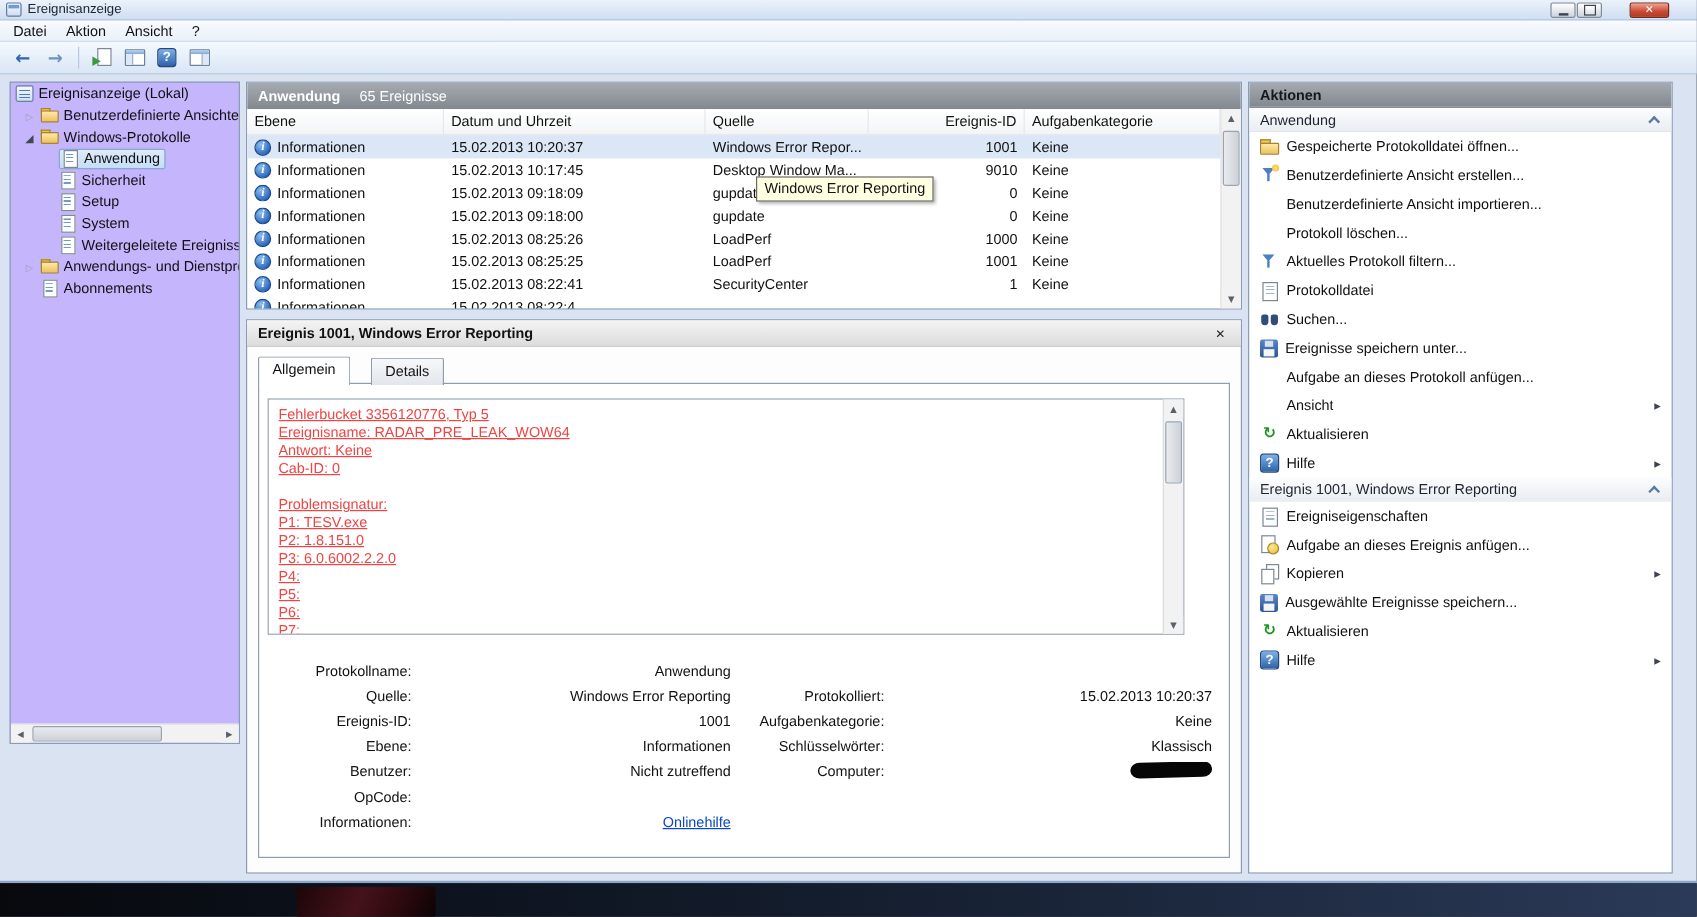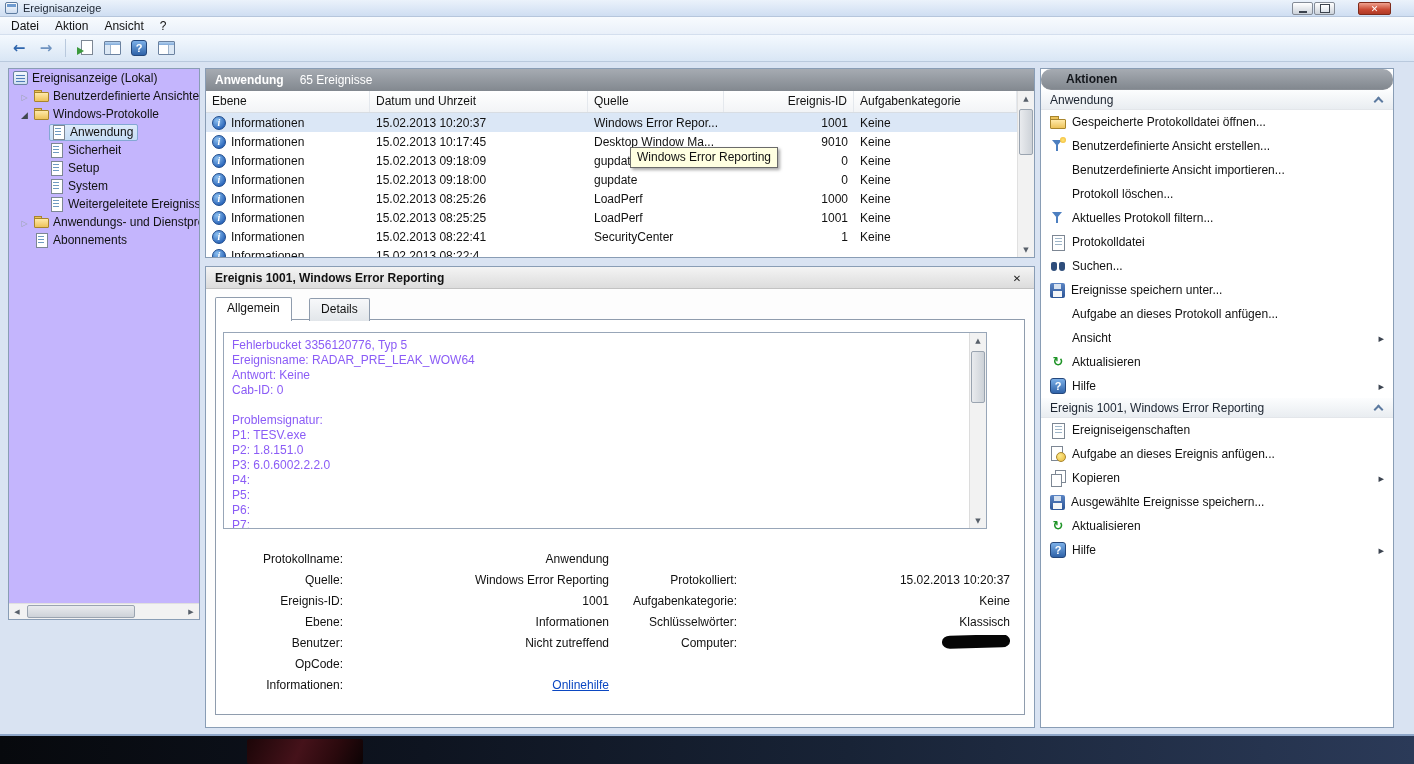--- a/index.html
+++ b/index.html
@@ -108,33 +108,33 @@
   
   .detail-panel { position:absolute; left:205px; top:266px; width:830px; height:462px; background:#fdfdfd; border:1px solid #899db5; }
   .detail-title { height:22px; background:linear-gradient(#f4f4f4,#dcdcdc); border-bottom:1px solid #c2c2c2; display:flex; align-items:center; padding:0 9px; font-weight:bold; }
   .dt-close { margin-left:auto; width:16px; text-align:center; }
   .dt-close::before { content:"\2715"; font-family:"DejaVu Sans",sans-serif; font-size:10px; font-weight:bold; color:#222; }
   .tabs { position:absolute; left:9px; top:30px; height:23px; z-index:2; }
   .tab { display:inline-block; height:23px; line-height:21px; padding:0 11px; border:1px solid #8f9cad; border-bottom:none; background:linear-gradient(#f7f8fa,#e2e6ea); border-radius:2px 2px 0 0; margin-right:14px; vertical-align:bottom; }
   .tab.active { background:#fff; height:24px; position:relative; z-index:3; }
   .tab-page { position:absolute; left:9px; top:52px; width:810px; height:396px; background:#fff; border:1px solid #8f9cad; }
   .msgbox { position:absolute; left:7px; top:12px; width:764px; height:197px; border:1px solid #98a6b8; background:#fff; }
-  .msg-text { position:absolute; left:8px; top:5px; right:24px; bottom:0; line-height:15px; white-space:pre-line; overflow:hidden; color:#8b5cf6; }
+  .msg-text { position:absolute; left:8px; top:5px; right:24px; bottom:0; line-height:15px; white-space:pre-line; overflow:hidden; color:#ef4444;text-decoration:underline; }
   .msg-scroll { position:absolute; top:0; right:0; bottom:0; width:17px; background:#f2f2f2; border-left:1px solid #dcdcdc; }
   .msg-scroll .vthumb { top:18px; height:52px; }
   .fields { position:absolute; left:8px; top:228px; right:14px; }
   .frow { display:flex; height:21px; align-items:center;text-align:right; }
   .fl1 { width:119px; flex:none; } .fv1 { width:266px; flex:none; overflow:hidden; white-space:nowrap; }
   .fl2 { width:128px; flex:none; } .fv2 { flex:1; overflow:hidden; white-space:nowrap; }
   .link { color:#0b47c2; text-decoration:underline; }
   .redact { display:inline-block; width:68px; height:13px; background:#060606; border-radius:8px / 6px; transform:rotate(-1.5deg); }
 
   
   .actions-panel { position:absolute; left:1040px; top:68px; width:354px; height:660px; background:#fff; border:1px solid #899db5; overflow:hidden; }
-  .actions-title { height:21px; background:linear-gradient(#a6abb2,#82888f); display:flex; align-items:center; padding-left:25px; font-weight:bold; color:#14171c; border-bottom:1px solid #8a8f96;border-radius:10px; }
+  .actions-title { height:21px; background:linear-gradient(#a6abb2,#82888f); display:flex; align-items:center; padding-left:9px; font-weight:bold; color:#14171c; border-bottom:1px solid #8a8f96; }
   .sec-h { height:20px; display:flex; align-items:center; padding:0 9px; background:linear-gradient(#fcfdfe,#e9edf1); border-bottom:1px solid #e3e6ea; color:#1c2430; }
   .chev { margin-left:auto; width:10px; height:9px; position:relative; flex:none; }
   .chev::before { content:""; position:absolute; left:1px; top:3px; width:5px; height:5px; border-left:2px solid #5c7aa0; border-top:2px solid #5c7aa0; transform:rotate(45deg); }
   .action-item { height:24px; display:flex; align-items:center; gap:6px; padding:0 9px; }
   .al { white-space:nowrap; overflow:hidden; }
   .sub { margin-left:auto; flex:none; }
   .sub::before { content:"\25B8"; font-family:"DejaVu Sans",sans-serif; font-size:11px; color:#3c4450; }
 
   
   .desktop-strip { position:absolute; left:0; top:736px; width:1414px; height:28px; background:linear-gradient(90deg,#07090d 0%,#0e1420 30%,#182336 60%,#2b3a58 100%); }

